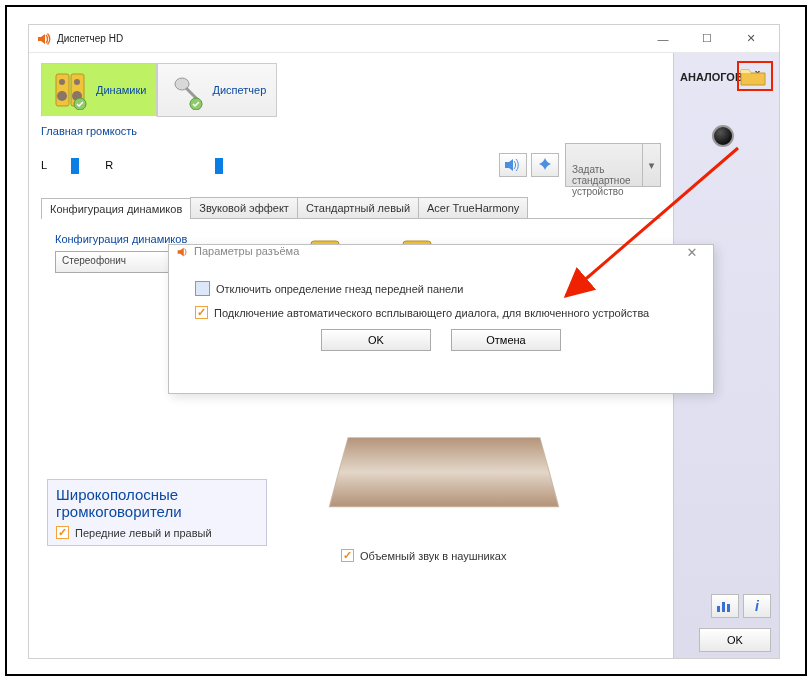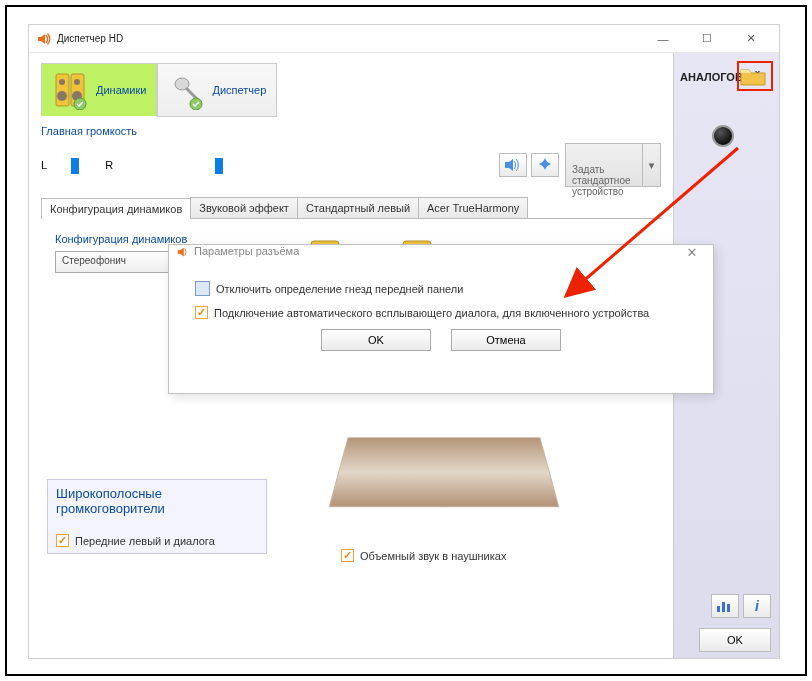--- a/index.html
+++ b/index.html
@@ -33,21 +33,21 @@
 .sub-tabs{display:flex;border-bottom:1px solid #bbb;margin-top:6px}
 .sub-tab{padding:4px 8px;border:1px solid #bbb;border-bottom:none;background:linear-gradient(#f6f6f6,#e8e8e8);color:#333;font-size:11px;margin-right:-1px}
 .sub-tab.active{background:#fff;position:relative;top:1px}
 .cfg-panel{border:none;padding:10px 8px;position:relative;height:380px}
 .cfg-title{color:#0a4aa0;font-size:11px;margin:4px 0 6px 6px}
 .dd{width:130px;height:22px;border:1px solid #aaa;background:linear-gradient(#fff,#eee);padding:3px 6px;font-size:10px;color:#444;margin-left:6px}
 .spk-img{position:absolute;left:260px;top:16px;width:140px;height:60px}
 .room{position:absolute;left:248px;top:110px;width:310px;height:200px}
 .room-floor{position:absolute;left:50px;top:90px;width:210px;height:100px;background:linear-gradient(180deg,#b49479 0%,#e3d6c8 55%,#b49479 100%);transform:perspective(400px) rotateX(46deg);border:1px solid #c9b8a6}
 .wide-box{position:absolute;left:6px;top:260px;width:220px;border:1px solid #c8c8e0;background:#f4f4ff;padding:6px 8px}
-.wide-box .h{color:#0a4aa0;font-size:13px;margin-bottom:18px}
+.wide-box .h{color:#0a4aa0;font-size:15px;margin-bottom:6px}
 .chk{display:flex;align-items:center;gap:6px;font-size:11px;color:#333}
 .chk-box{width:13px;height:13px;border:1px solid #f2a43a;background:#fff;display:flex;align-items:center;justify-content:center}
 .chk-box.on::after{content:"✓";color:#f08a1a;font-size:11px;font-weight:bold;line-height:1}
 .surround{position:absolute;left:300px;top:330px}
 .right .folder-wrap{position:absolute;right:6px;top:8px;width:36px;height:30px;border:2px solid #e20}
 .right .folder{width:28px;height:22px;margin:2px auto}
 .an-label{position:absolute;top:18px;left:6px;font-weight:bold;font-size:11px;color:#222}
 .jack{position:absolute;top:72px;left:38px;width:22px;height:22px;border-radius:50%;background:radial-gradient(circle at 35% 30%,#555 0%,#111 70%);border:2px solid #999}
 .btm-btns{position:absolute;right:8px;bottom:40px;display:flex;gap:4px}
 .ok-main{position:absolute;right:8px;bottom:6px;width:72px;height:24px;border:1px solid #bbb;background:linear-gradient(#fff,#eaeaea)}
@@ -164,21 +164,21 @@
         </svg>
 
         <div class="room">
           <div class="room-floor"></div>
         </div>
 
         <div class="wide-box">
           <div class="h">Широкополосные громкоговорители</div>
           <label class="chk">
             <span class="chk-box on"></span>
-            <span>Передние левый и диалога</span>
+            <span>Передние левый и правый</span>
           </label>
         </div>
 
         <label class="chk surround">
           <span class="chk-box on"></span>
           <span>Объемный звук в наушниках</span>
         </label>
       </div>
     </div>
 

